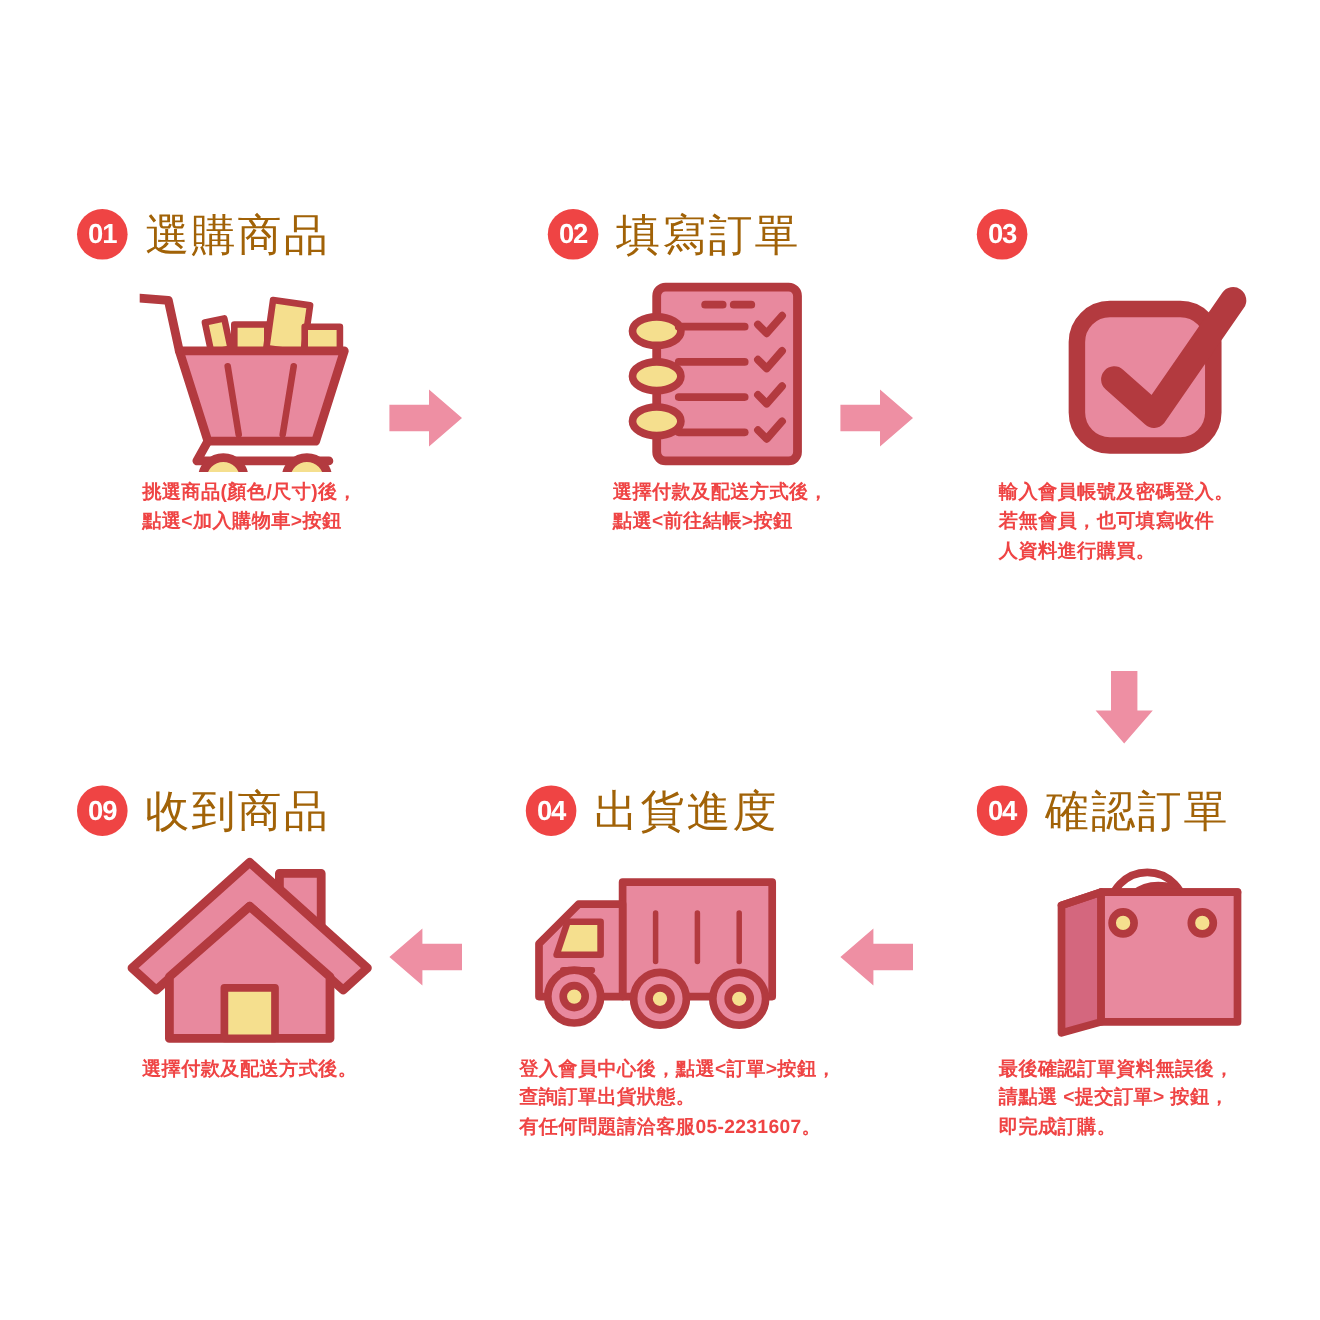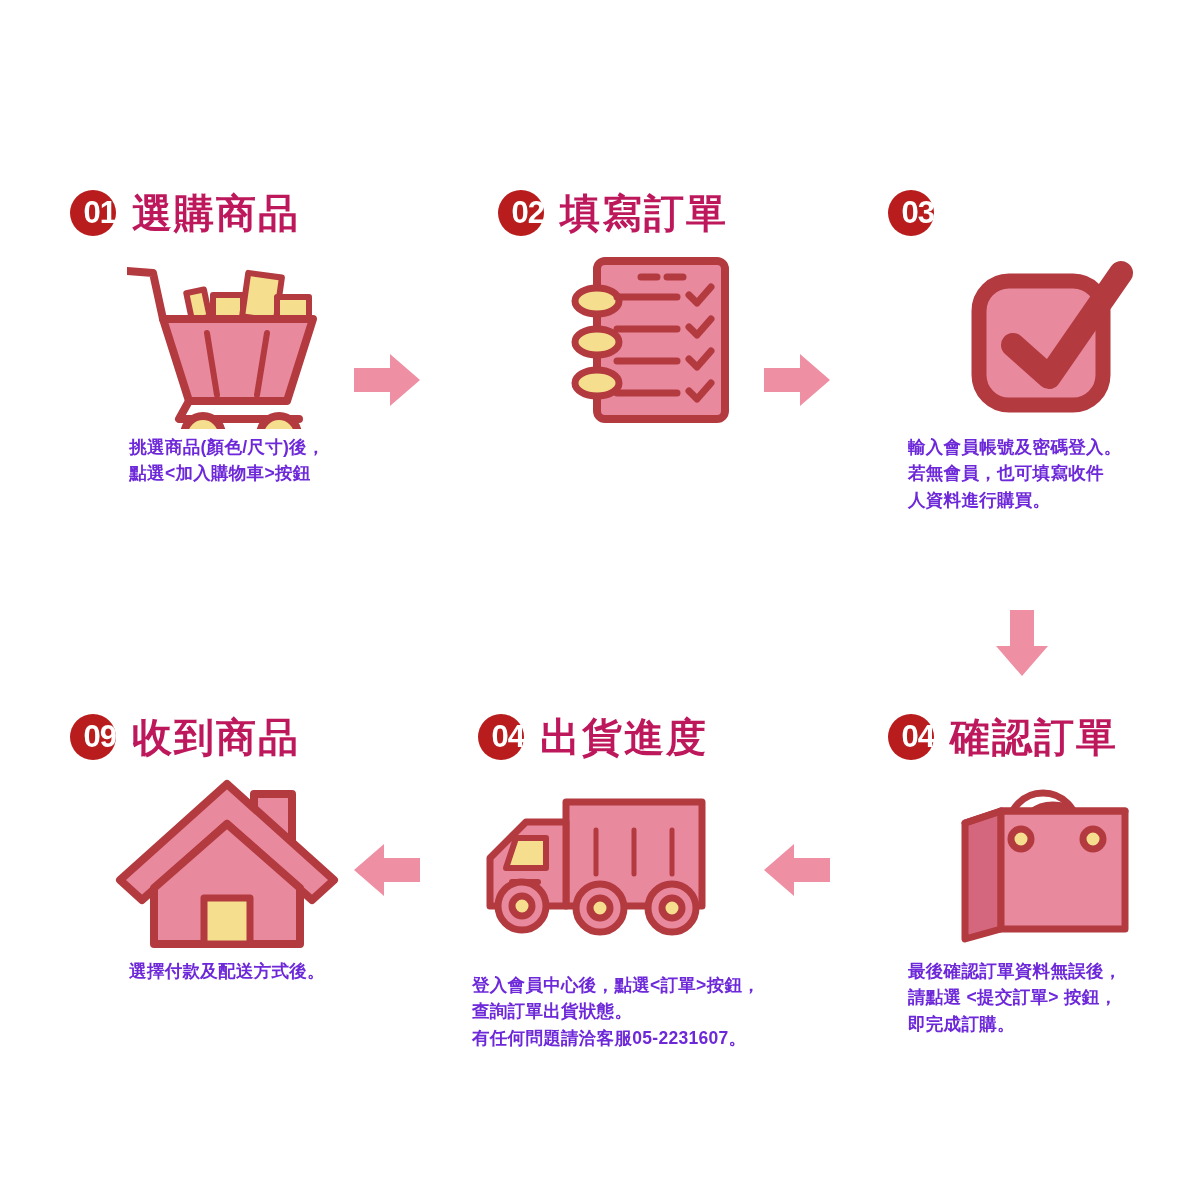--- a/index.html
+++ b/index.html
@@ -29,44 +29,44 @@
     display: flex;
     align-items: center;
     height: 62px;
     padding-left: 8px;
   }
   .badge {
     width: 46px;
     height: 46px;
     flex: 0 0 46px;
     border-radius: 50%;
-    background: #b91c1c;
+    background: #ef4444;
     color: #ffffff;
-    font-size: 31px;
+    font-size: 25px;
     font-weight: bold;
     line-height: 46px;
-    text-align: right;
+    text-align: center;
     letter-spacing: -1px;
   }
   .step-title {
     margin-left: 16px;
-    color: #be185d;
+    color: #a16207;
     font-size: 40px;
-    font-weight: bold;
+    font-weight: normal;
     letter-spacing: 2px;
     white-space: nowrap;
   }
   .icon-wrap {
     height: 190px;
     display: flex;
     align-items: center;
     justify-content: center;
   }
   .caption {
-    color: #6d28d9;
+    color: #ef4444;
     font-size: 17.5px;
     font-weight: bold;
     line-height: 1.5;
     letter-spacing: 0.3px;
     text-align: left;
     white-space: pre-line;
   }
   .caption.center-block {
     display: flex;
     justify-content: center;
@@ -150,20 +150,24 @@
 
           <g stroke-width="7" fill="none">
             <path d="M134 46 L142 54 L156 38"></path>
             <path d="M134 78 L142 86 L156 70"></path>
             <path d="M134 110 L142 118 L156 102"></path>
             <path d="M134 142 L142 150 L156 134"></path>
           </g>
         </g>
       </svg>
     </div>
+    <div class="caption center-block">
+      <span>選擇付款及配送方式後，
+點選&lt;前往結帳&gt;按鈕</span>
+    </div>
   </div>
 
   <div class="step" style="left:880px; top:182px;">
     <div class="step-head">
       <div class="badge">03</div>
     </div>
     <div class="icon-wrap">
       <svg width="200" height="180" viewBox="0 0 200 180" aria-hidden="true">
         <rect x="34" y="32" width="124" height="124" rx="30" fill="#E8899E" stroke="#B33A3F" stroke-width="15"></rect>
         <path d="M68 96 L104 128 L176 24" fill="none" stroke="#B33A3F" stroke-width="24" stroke-linecap="round" stroke-linejoin="round"></path>
@@ -227,21 +231,21 @@
 
           <circle cx="42" cy="118" r="24" fill="#E8899E"></circle>
           <circle cx="42" cy="118" r="10" fill="#F5DF8E"></circle>
           <circle cx="120" cy="120" r="24" fill="#E8899E"></circle>
           <circle cx="120" cy="120" r="10" fill="#F5DF8E"></circle>
           <circle cx="192" cy="120" r="24" fill="#E8899E"></circle>
           <circle cx="192" cy="120" r="10" fill="#F5DF8E"></circle>
         </g>
       </svg>
     </div>
-    <div class="caption" style="padding-left:2px;margin-top:14px;">登入會員中心後，點選&lt;訂單&gt;按鈕，
+    <div class="caption" style="padding-left:2px;">登入會員中心後，點選&lt;訂單&gt;按鈕，
 查詢訂單出貨狀態。
 有任何問題請洽客服05-2231607。</div>
   </div>
 
   <div class="step" style="left:62px; top:706px;">
     <div class="step-head">
       <div class="badge">09</div>
       <div class="step-title">收到商品</div>
     </div>
     <div class="icon-wrap">

